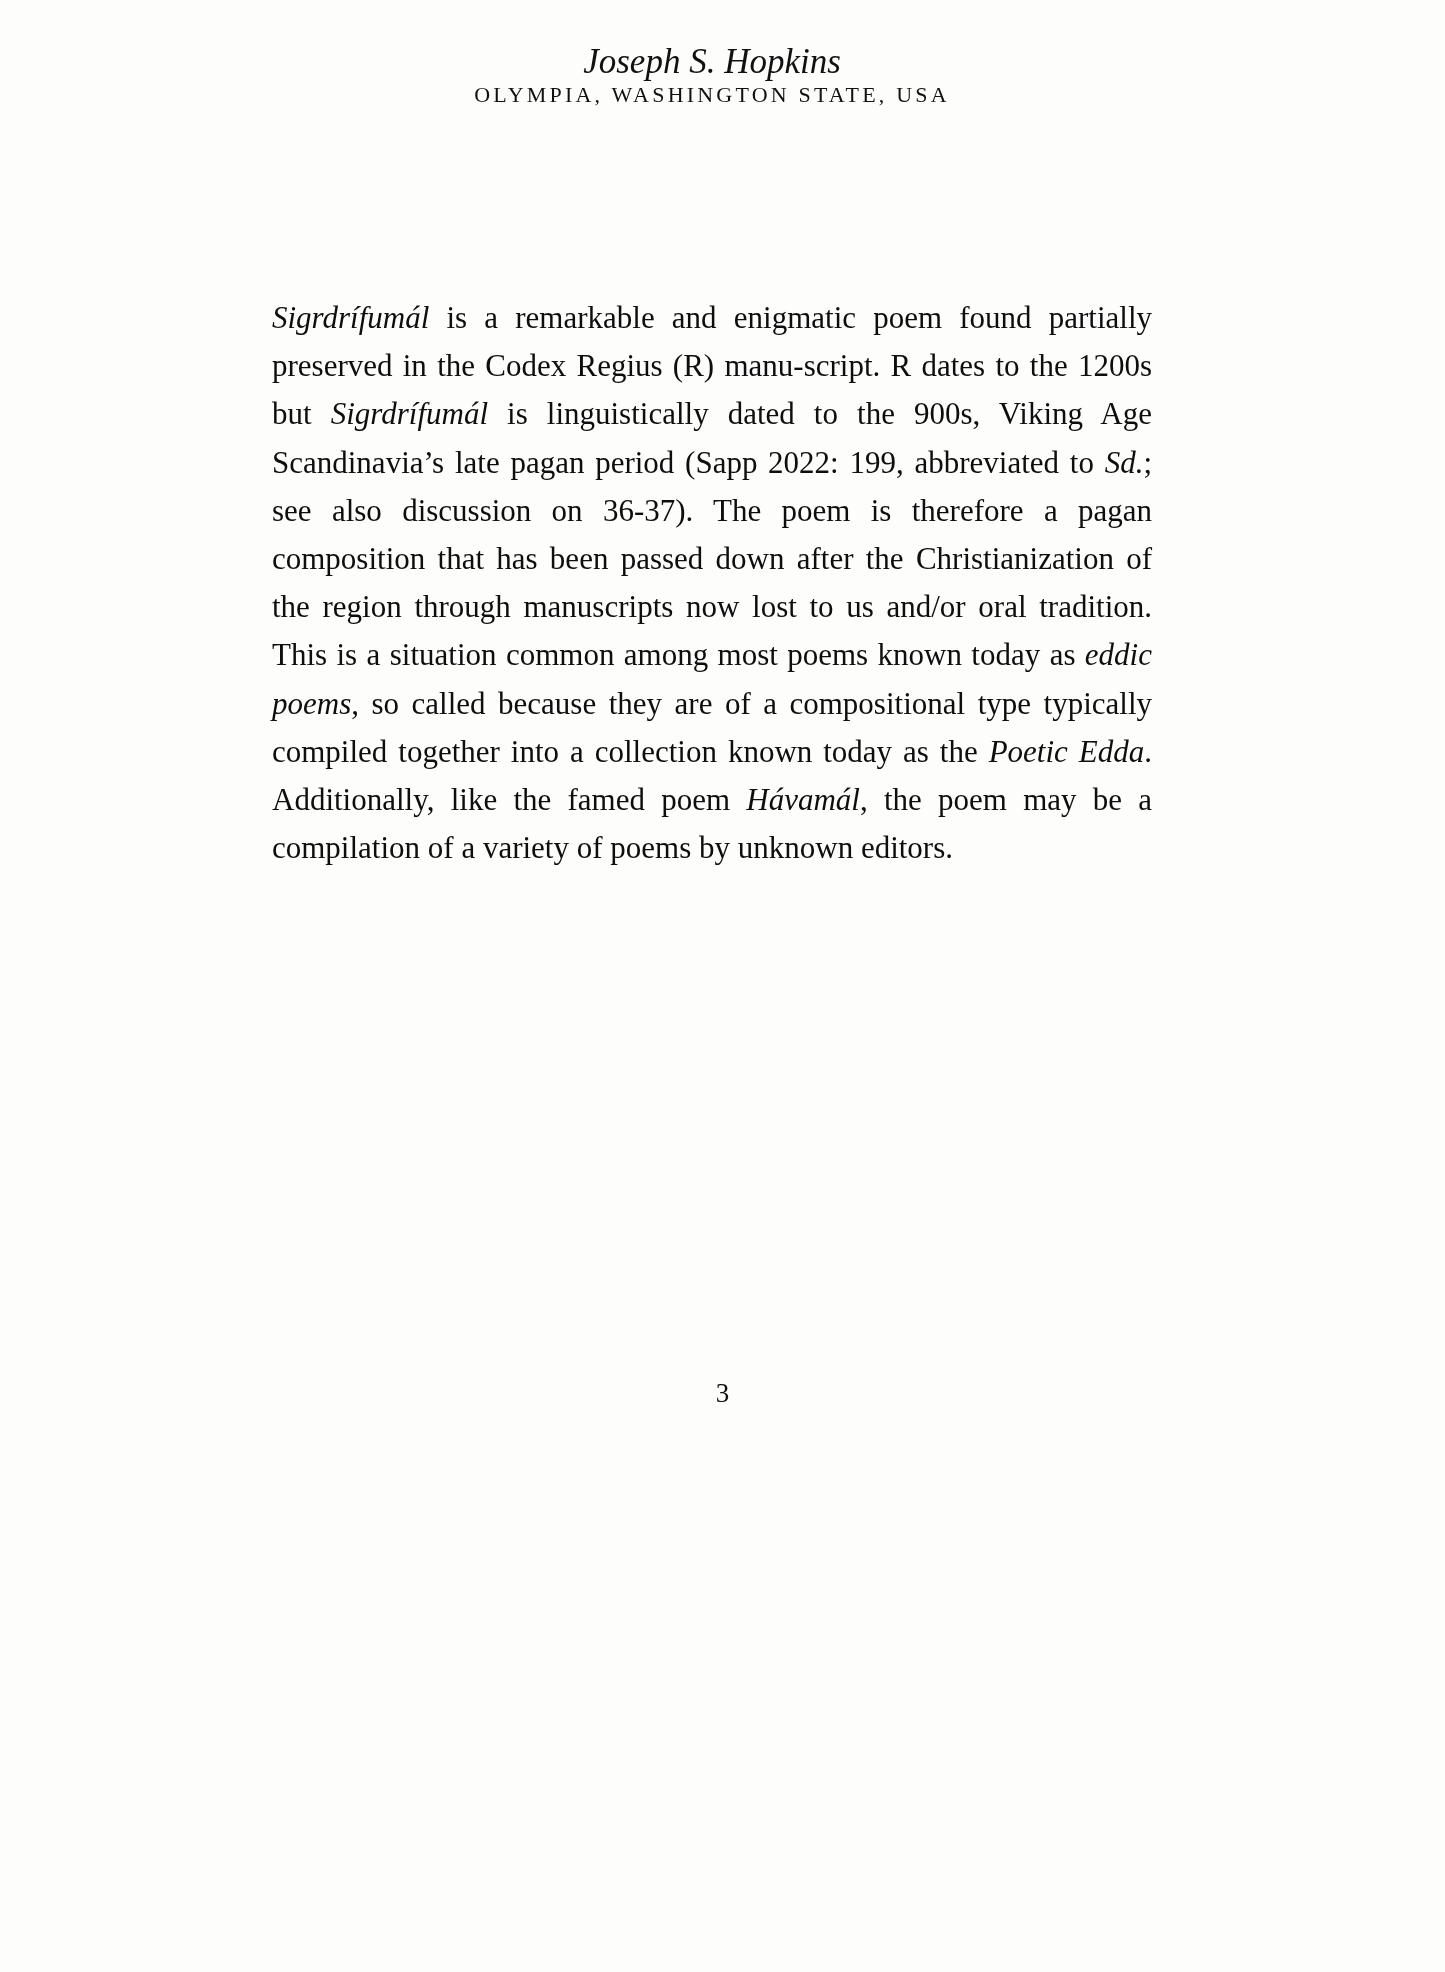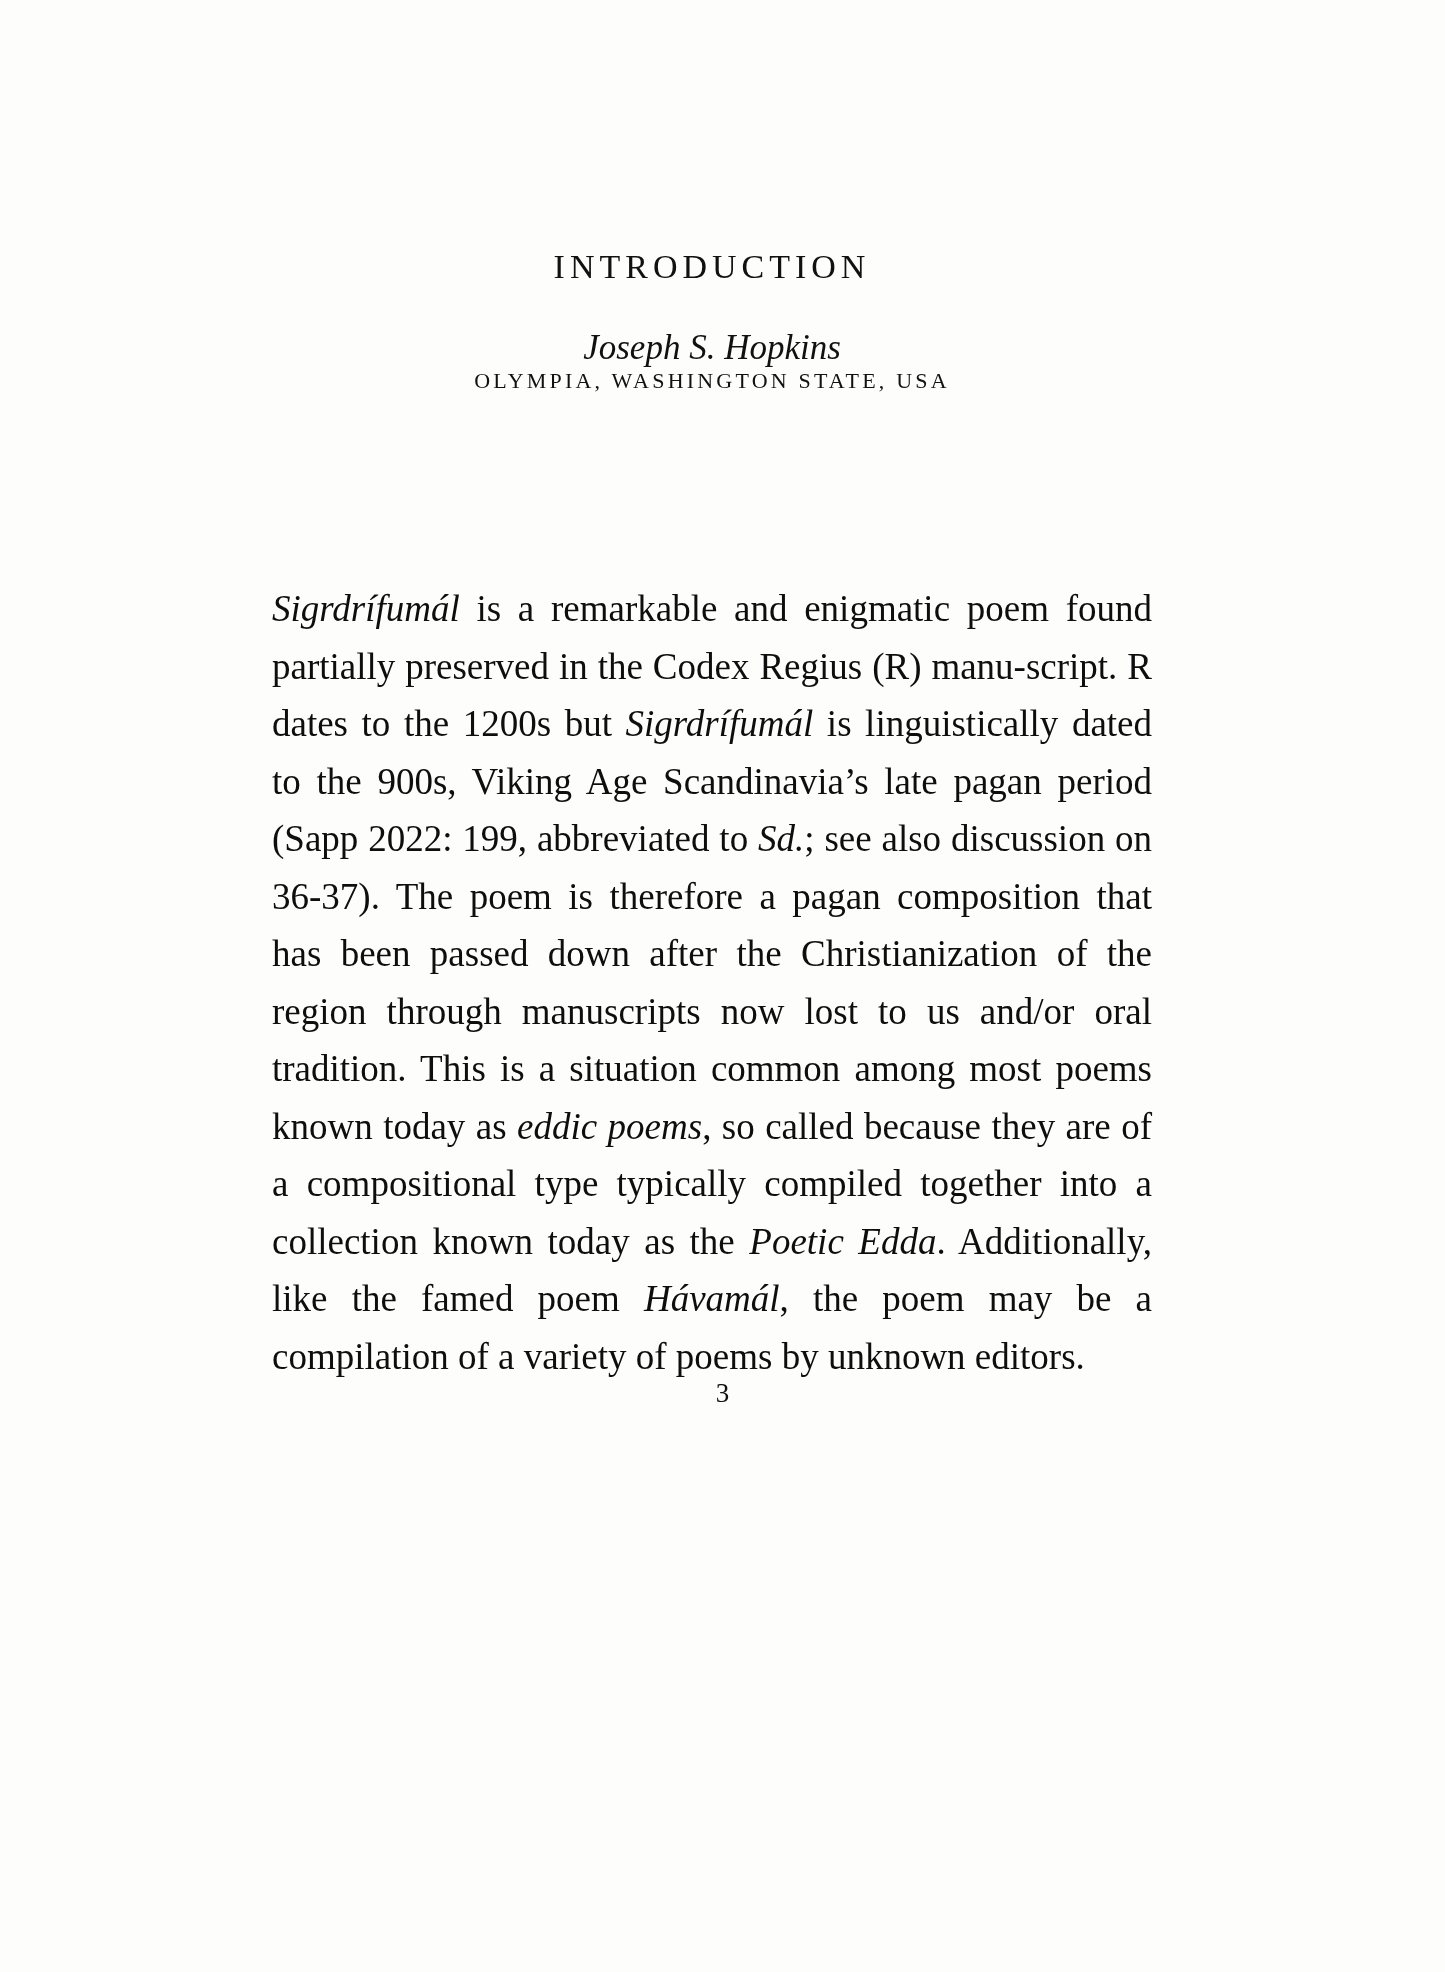--- a/index.html
+++ b/index.html
@@ -42,21 +42,21 @@
   .affiliation {
     text-align: center;
     font-size: 22px;
     letter-spacing: 3.2px;
     color: #111;
   }
   .body-block {
     margin-top: 186px;
   }
   .body-text {
-    font-size: 37px;
+    font-size: 31px;
     line-height: 1.555;
     text-align: justify;
     text-justify: inter-word;
     hyphens: manual;
     color: #0e0e0e;
   }
   .body-text i {
     font-style: italic;
   }
   .folio {
@@ -68,21 +68,20 @@
     font-size: 27px;
     color: #111;
   }
 </style>
 </head>
 <body>
 
 <div class="page">
   <div class="content">
 
-    <h1 class="chapter-title">INTRODUCTION</h1>
 
     <div class="author">Joseph S. Hopkins</div>
 
     <div class="affiliation">OLYMPIA, WASHINGTON STATE, USA</div>
 
     <div class="body-block">
       <p class="body-text" id="intro-paragraph"><i>Sigrdrífumál</i><span> is a remarkable and enigmatic poem found partially preserved in the Codex Regius (R) manu-script. R dates to the 1200s but </span><i>Sigrdrífumál</i><span> is linguistically dated to the 900s, Viking Age Scandinavia’s late pagan period (Sapp 2022: 199, abbreviated to </span><i>Sd.</i><span>; see also discussion on 36-37). The poem is therefore a pagan composition that has been passed down after the Christianization of the region through manuscripts now lost to us and/or oral tradition. This is a situation common among most poems known today as </span><i>eddic poems</i><span>, so called because they are of a compositional type typically compiled together into a collection known today as the </span><i>Poetic Edda</i><span>. Additionally, like the famed poem </span><i>Hávamál</i><span>, the poem may be a compilation of a variety of poems by unknown editors.</span></p>
     </div>
 
   </div>

